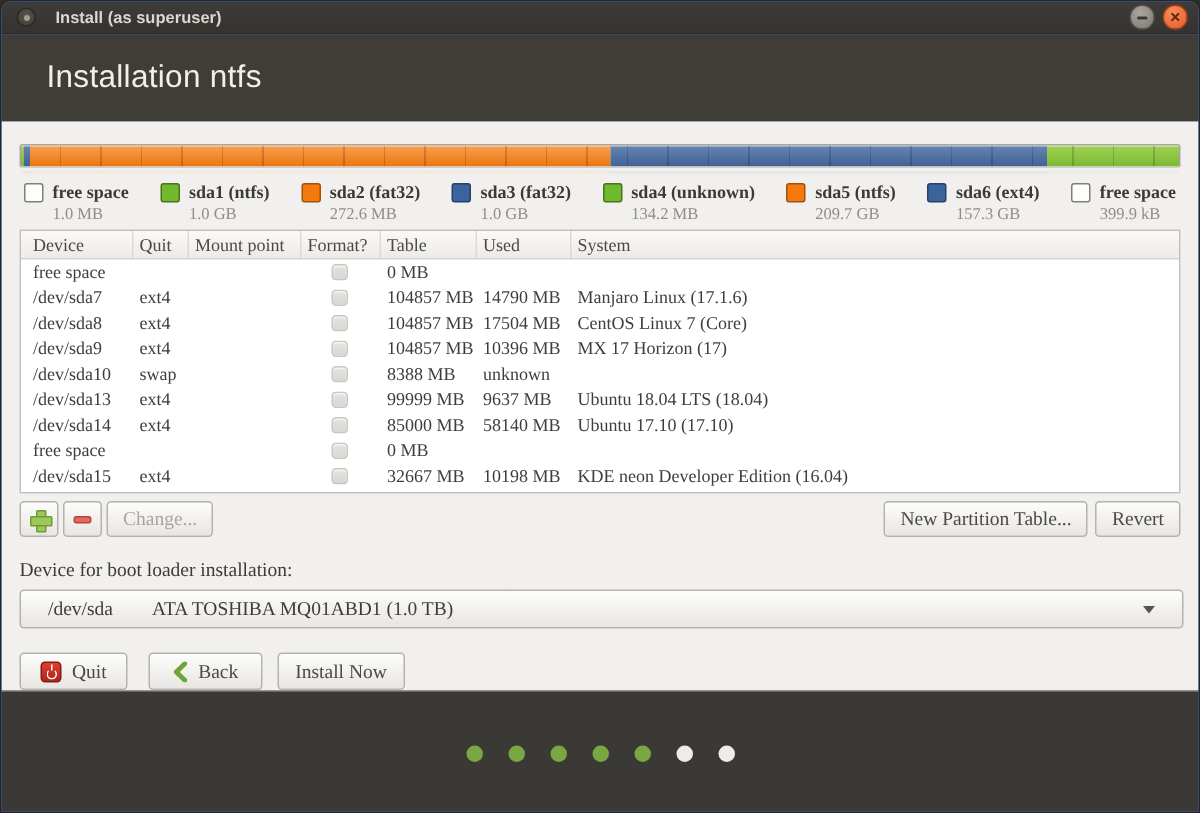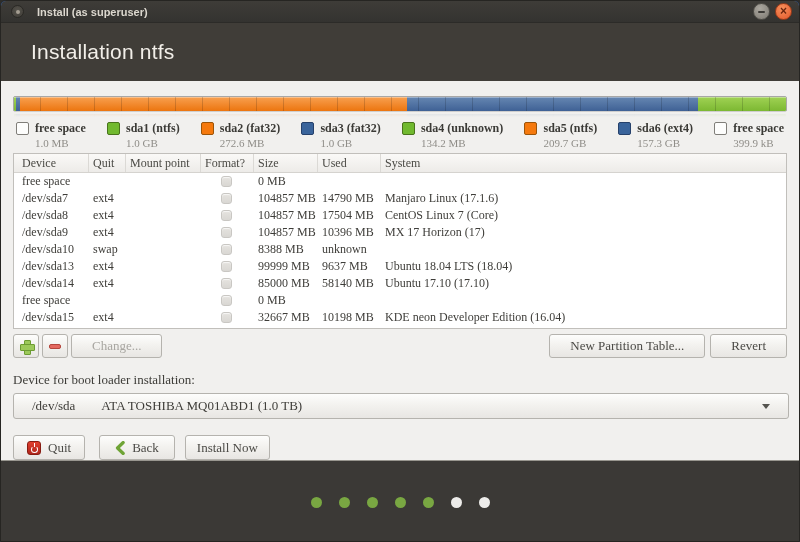--- a/index.html
+++ b/index.html
@@ -99,21 +99,21 @@
   .tc:first-child { padding-left:8px; }
   .cbx {
     width:11px; height:11px; margin-left:16px; display:block;
     border:1px solid #c9c7c3; border-radius:3px;
     background:linear-gradient(#e5e3df,#d9d7d3);
     box-shadow:inset 0 1px 1px rgba(255,255,255,.7);
   }
   
   .actions { display:flex; align-items:center; margin-top:5px; }
   .btn {
-    height:24px; padding:0 20px; font-size:13px; color:#4b4a46;
+    height:24px; padding:0 10px; font-size:13px; color:#4b4a46;
     background:linear-gradient(#fdfdfc, #f3f2ef 45%, #e8e6e3);
     border:1px solid #b5b3ae; border-radius:3px;
     display:inline-flex; align-items:center; justify-content:center;
     cursor:pointer; white-space:nowrap;
   }
   .icon-btn { width:26px; padding:0; }
   .btn.disabled { color:#a8a6a1; }
   .actions .btn + .btn { margin-left:3px; }
   .spacer { flex:1; }
   .right-group .btn + .btn { margin-left:5px; }
@@ -260,21 +260,21 @@
         <div class="leg-size">399.9 kB</div>
       </div>
     </div>
 
     <div class="ptable">
       <div class="t-head">
         <span class="hc">Device</span>
         <span class="hc">Quit</span>
         <span class="hc">Mount point</span>
         <span class="hc">Format?</span>
-        <span class="hc">Size</span>
+        <span class="hc">Table</span>
         <span class="hc">Used</span>
         <span class="hc">System</span>
       </div>
 
       <div class="t-row">
         <span class="tc">free space</span>
         <span class="tc"></span>
         <span class="tc"></span>
         <span class="tc">
             <span class="cbx"></span>

